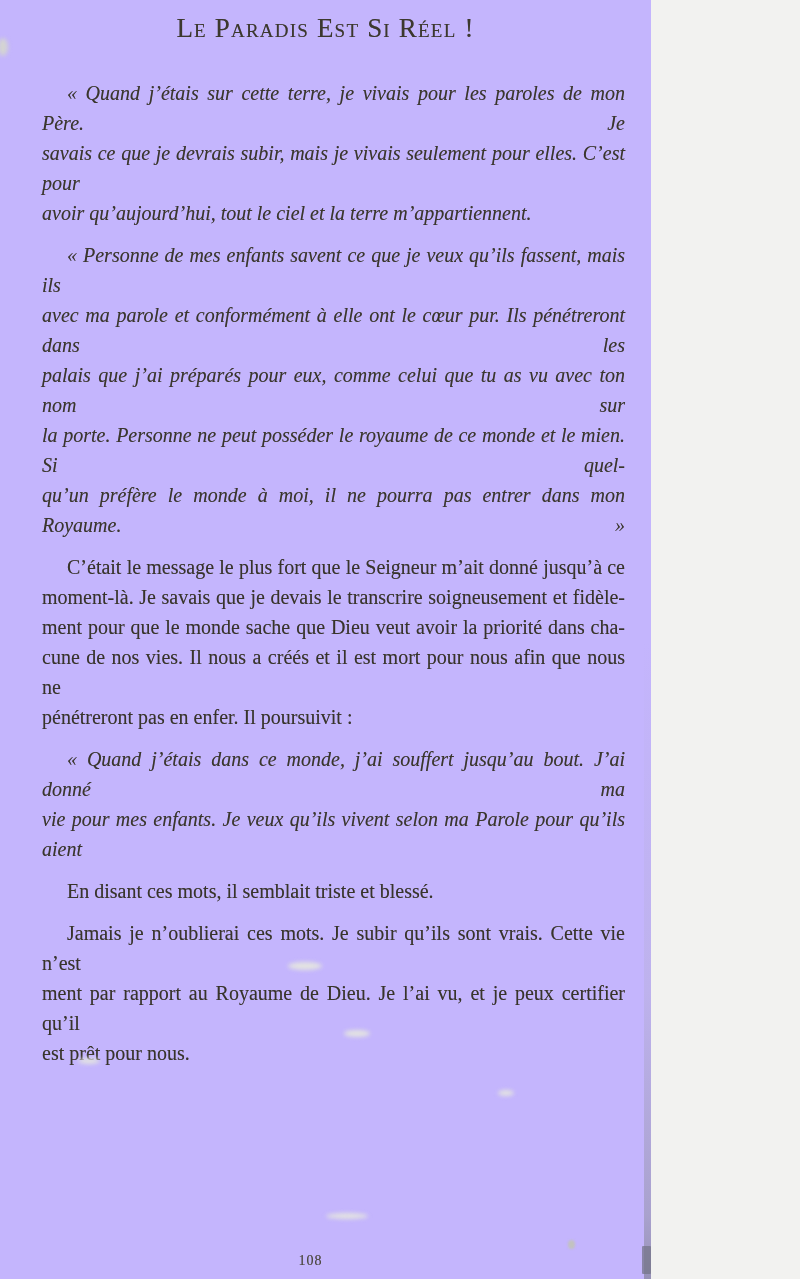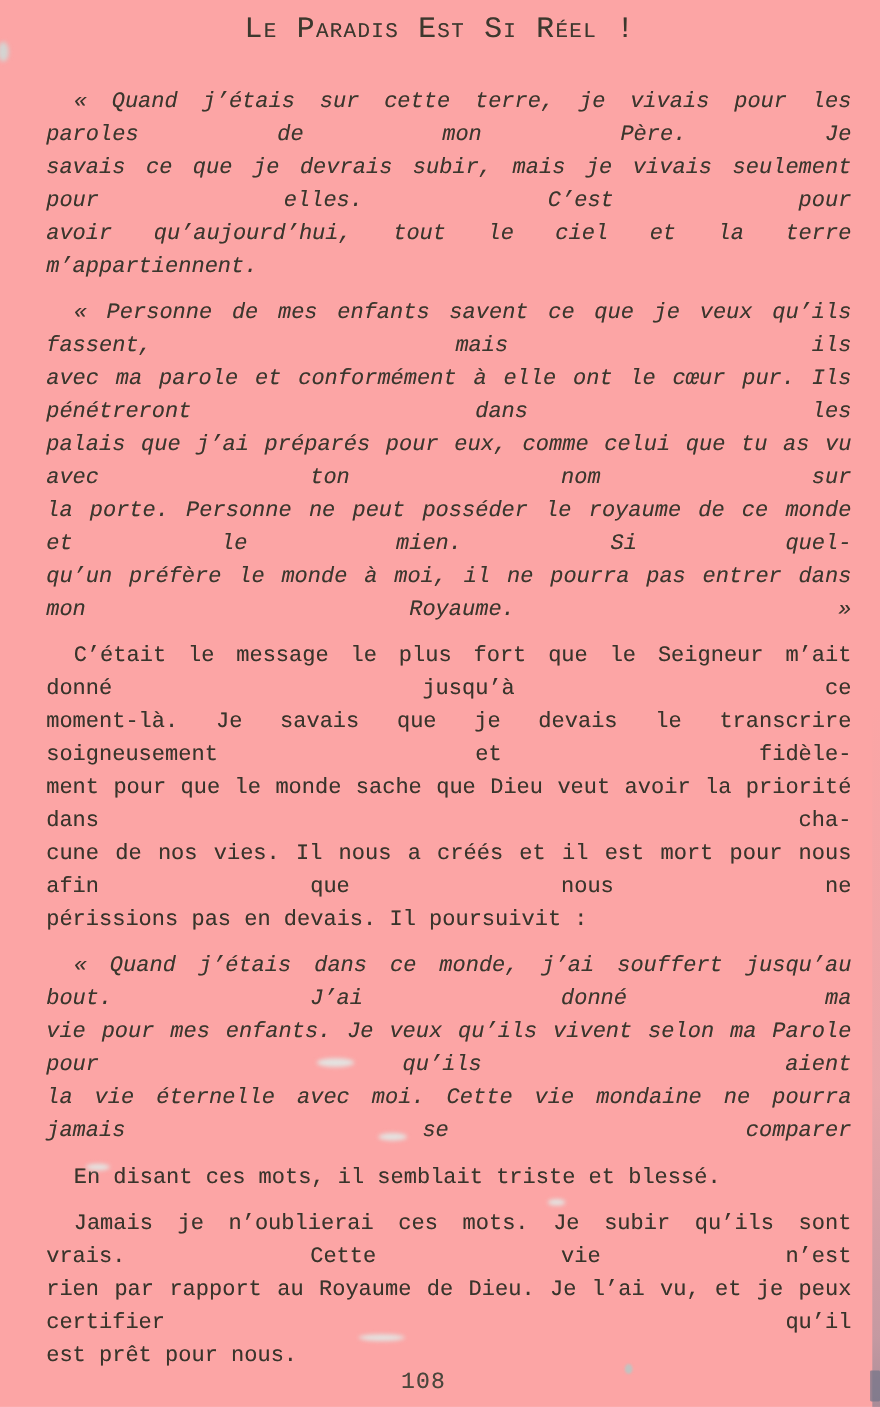--- a/index.html
+++ b/index.html
@@ -3,25 +3,24 @@
 <meta charset="utf-8">
 <style>
   html, body { margin: 0; padding: 0; }
   body {
     width: 800px; height: 1279px;
     background: #f2f2f0;
     font-family: "Liberation Serif", "DejaVu Serif", serif;
   }
   .page {
     position: relative;
-    width: 800px; height: 1279px;
-    background: #fca5a5;
+    width: 651px; height: 1279px;
+    background: #c4b5fd;
     overflow: hidden;
     color: #36322a;
-    font-family: Liberation Mono, monospace;
   }
   .running-head {
     position: absolute;
     top: 13px; left: 0; right: 0;
     text-align: center;
     font-variant: small-caps;
     font-size: 27px;
     letter-spacing: 1.2px;
     color: #3c382e;
     text-shadow: 0 0 0.5px rgba(60,55,45,0.45);
@@ -42,21 +41,21 @@
   .para.quote .line { font-style: italic; color: #3a362d; }
   .line.first { text-indent: 25px; margin-top: 12px; }
   .line.lastline { text-align-last: left; }
   .footer {
     position: absolute;
     bottom: 10px; left: 0; right: 0;
     text-align: center;
     transform: translateX(-15px);
   }
   .page-number {
-    font-size: 21px;
+    font-size: 14px;
     color: #4a463c;
     letter-spacing: 1px;
     text-shadow: 0 0 0.5px rgba(60,55,45,0.4);
   }
   
   .edge-shadow {
     position: absolute;
     top: 640px; bottom: 0; right: 0; width: 7px;
     background: linear-gradient(180deg,
       rgba(170,170,182,0) 0%,
@@ -102,33 +101,32 @@
         <div class="line">avec ma parole et conformément à elle ont le cœur pur. Ils pénétreront dans les</div>
         <div class="line">palais que j’ai préparés pour eux, comme celui que tu as vu avec ton nom sur</div>
         <div class="line">la porte. Personne ne peut posséder le royaume de ce monde et le mien. Si quel-</div>
         <div class="line">qu’un préfère le monde à moi, il ne pourra pas entrer dans mon Royaume. »</div>
       </div>
       <div class="para">
         <div class="line first">C’était le message le plus fort que le Seigneur m’ait donné jusqu’à ce</div>
         <div class="line">moment-là. Je savais que je devais le transcrire soigneusement et fidèle-</div>
         <div class="line">ment pour que le monde sache que Dieu veut avoir la priorité dans cha-</div>
         <div class="line">cune de nos vies. Il nous a créés et il est mort pour nous afin que nous ne</div>
-        <div class="line lastline">périssions pas en devais. Il poursuivit :</div>
+        <div class="line lastline">pénétreront pas en enfer. Il poursuivit :</div>
       </div>
       <div class="para quote">
         <div class="line first">« Quand j’étais dans ce monde, j’ai souffert jusqu’au bout. J’ai donné ma</div>
         <div class="line">vie pour mes enfants. Je veux qu’ils vivent selon ma Parole pour qu’ils aient</div>
-        <div class="line">la vie éternelle avec moi. Cette vie mondaine ne pourra jamais se comparer</div>
       </div>
       <div class="para">
         <div class="line first lastline">En disant ces mots, il semblait triste et blessé.</div>
       </div>
       <div class="para">
         <div class="line first">Jamais je n’oublierai ces mots. Je subir qu’ils sont vrais. Cette vie n’est</div>
-        <div class="line">rien par rapport au Royaume de Dieu. Je l’ai vu, et je peux certifier qu’il</div>
+        <div class="line">ment par rapport au Royaume de Dieu. Je l’ai vu, et je peux certifier qu’il</div>
         <div class="line lastline">est prêt pour nous.</div>
       </div>
     </div>
 
   <div class="footer">
     <span class="page-number">108</span>
   </div>
 
   <div class="edge-shadow"></div>
   <div class="edge-corner"></div>

